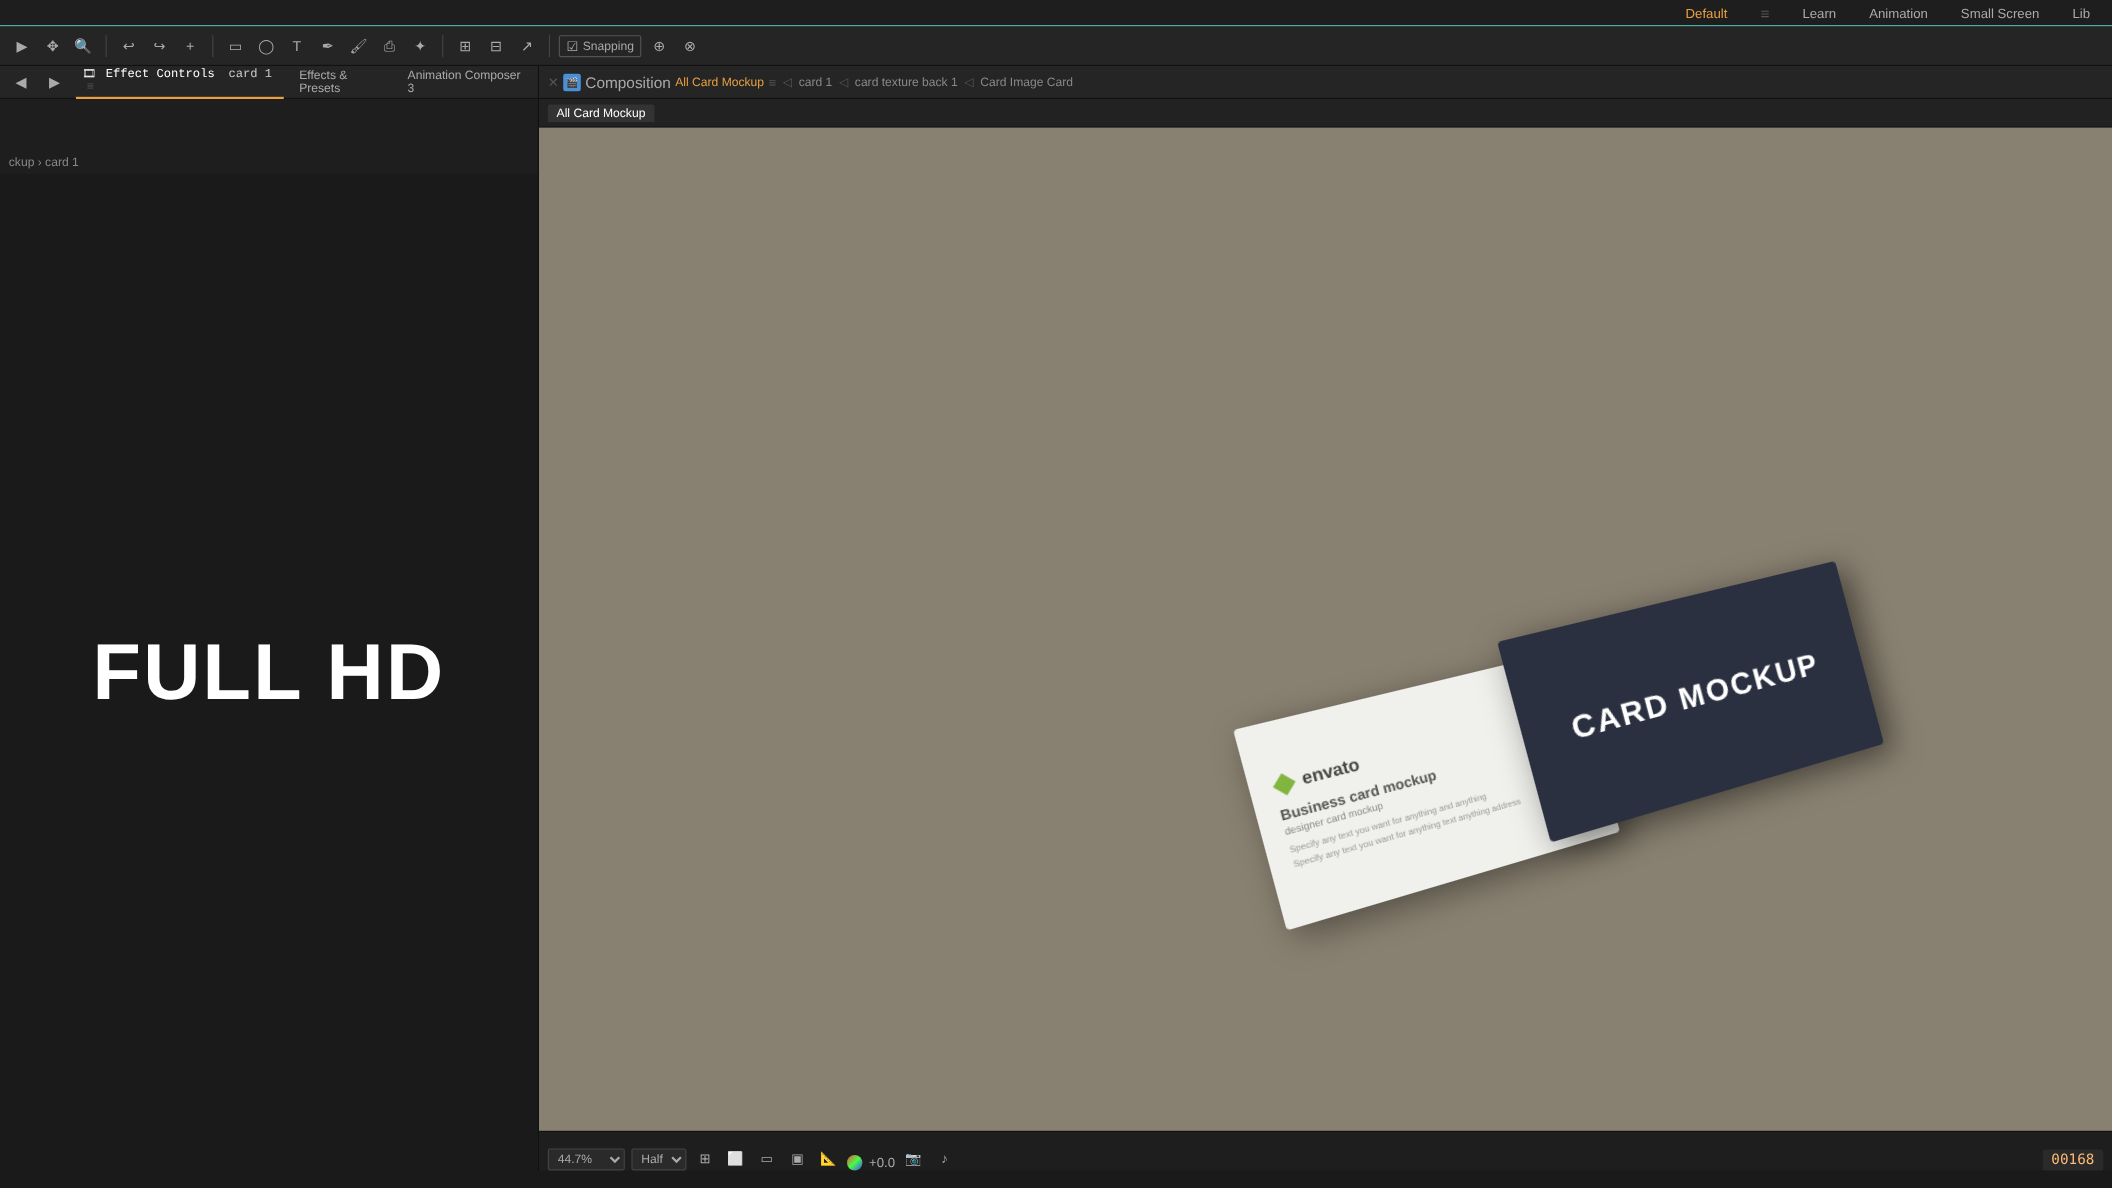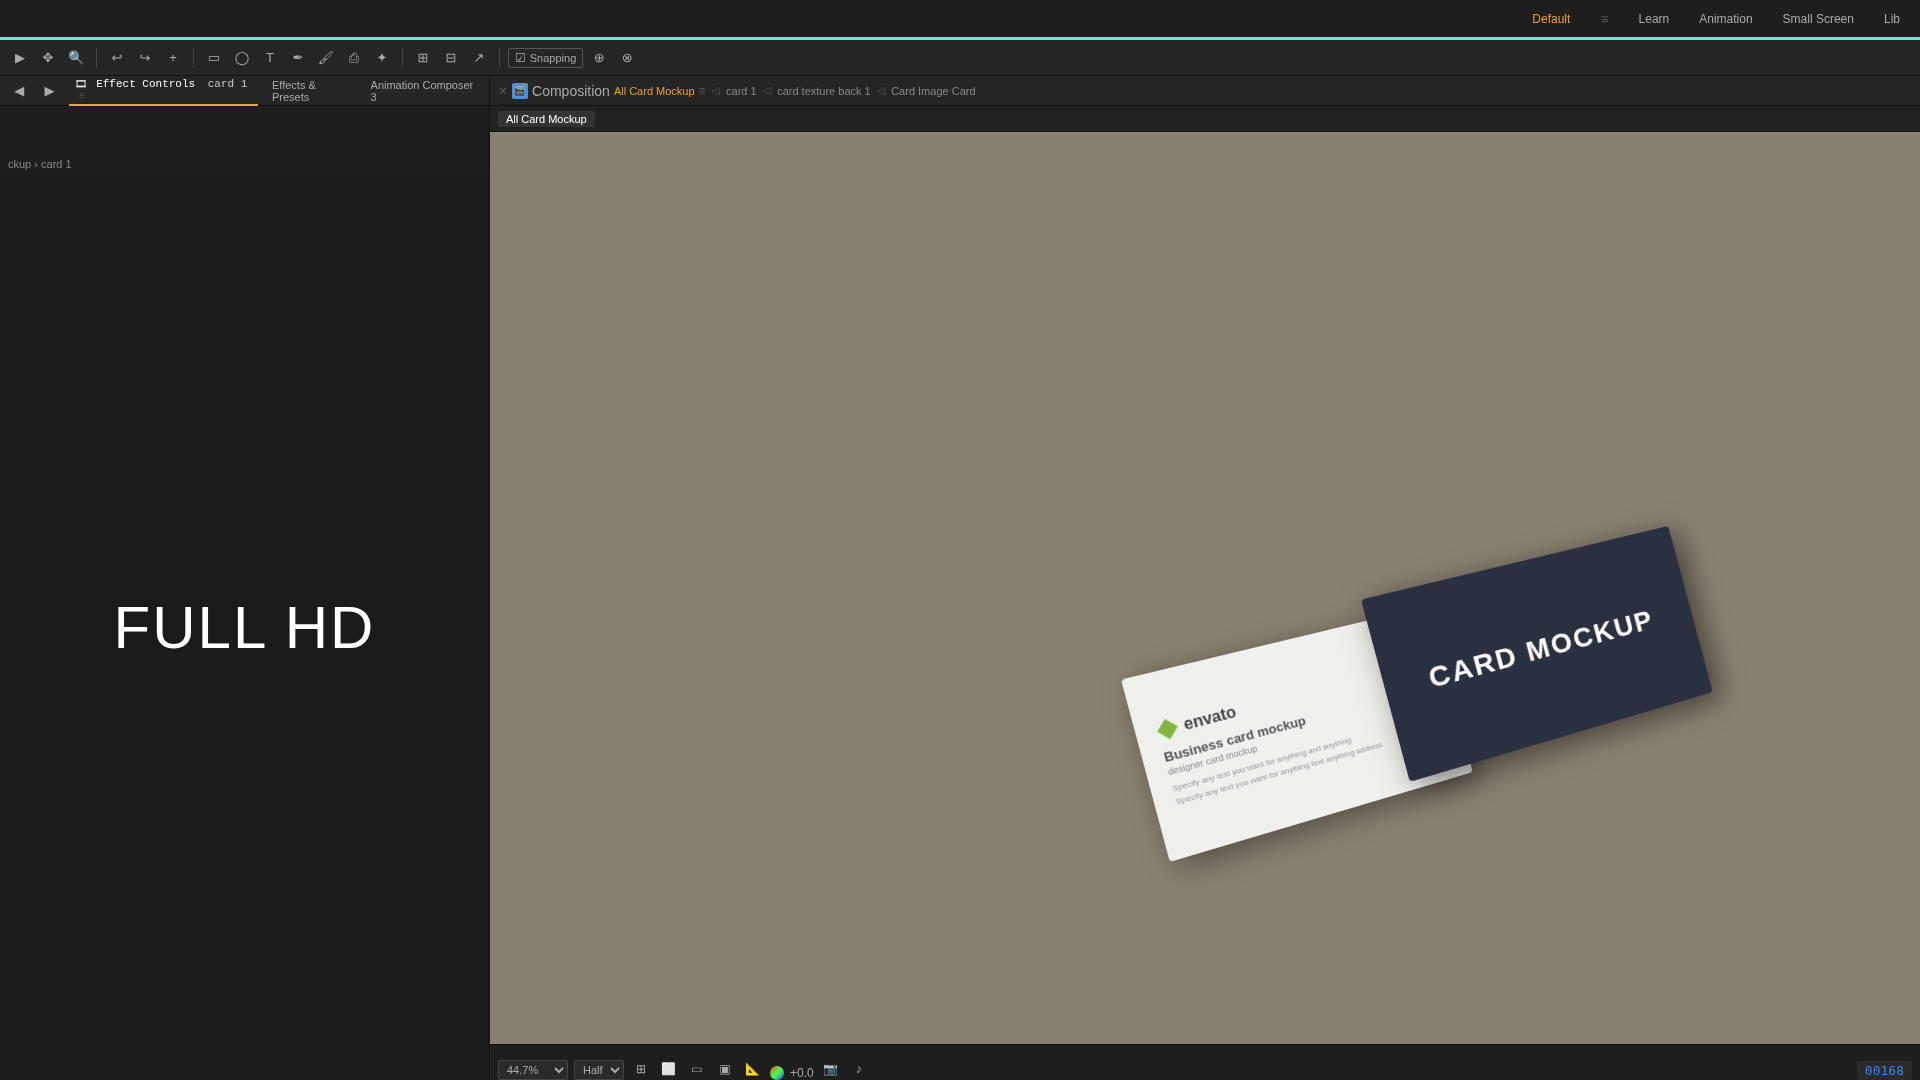--- a/index.html
+++ b/index.html
@@ -9,27 +9,27 @@
       background: #1a1a1a;
       font-family: 'Arial', sans-serif;
       color: #ccc;
       overflow: hidden;
       font-size: 12px;
     }
 
     
     .top-menu-bar {
       width: 100%;
-      height: 40px;
+      height: 24px;
       background: #1e1e1e;
       display: flex;
       align-items: center;
       justify-content: flex-end;
       padding: 0 20px;
-      border-bottom: 3px solid #5eead4;
+      border-bottom: 1px solid #5eead4;
       gap: 30px;
     }
     .top-menu-item {
       color: #aaa;
       font-size: 12px;
       cursor: pointer;
     }
     .top-menu-item.active {
       color: #e8a040;
     }
@@ -120,22 +120,22 @@
     
     .left-preview {
       flex: 1;
       background: #1a1a1a;
       display: flex;
       align-items: center;
       justify-content: center;
       position: relative;
     }
     .full-hd-text {
-      font-size: 60px;
-      font-weight: 400;
+      font-size: 72px;
+      font-weight: 700;
       color: #fff;
       letter-spacing: 2px;
     }
 
     
     .right-panel {
       flex: 1;
       display: flex;
       flex-direction: column;
     }
@@ -317,21 +317,21 @@
       display: flex;
       align-items: center;
       justify-content: center;
       color: #aaa;
       cursor: pointer;
       font-size: 12px;
     }
     .timecode {
       margin-left: auto;
       font-size: 13px;
-      color: #3b82f6;
+      color: #fdba74;
       font-family: monospace;
       background: #2a2a2a;
       padding: 2px 8px;
       border-radius: 2px;
     }
     .color-indicator {
       width: 14px;
       height: 14px;
       border-radius: 50%;
       background: linear-gradient(135deg, #ff4444, #44ff44, #4444ff);

